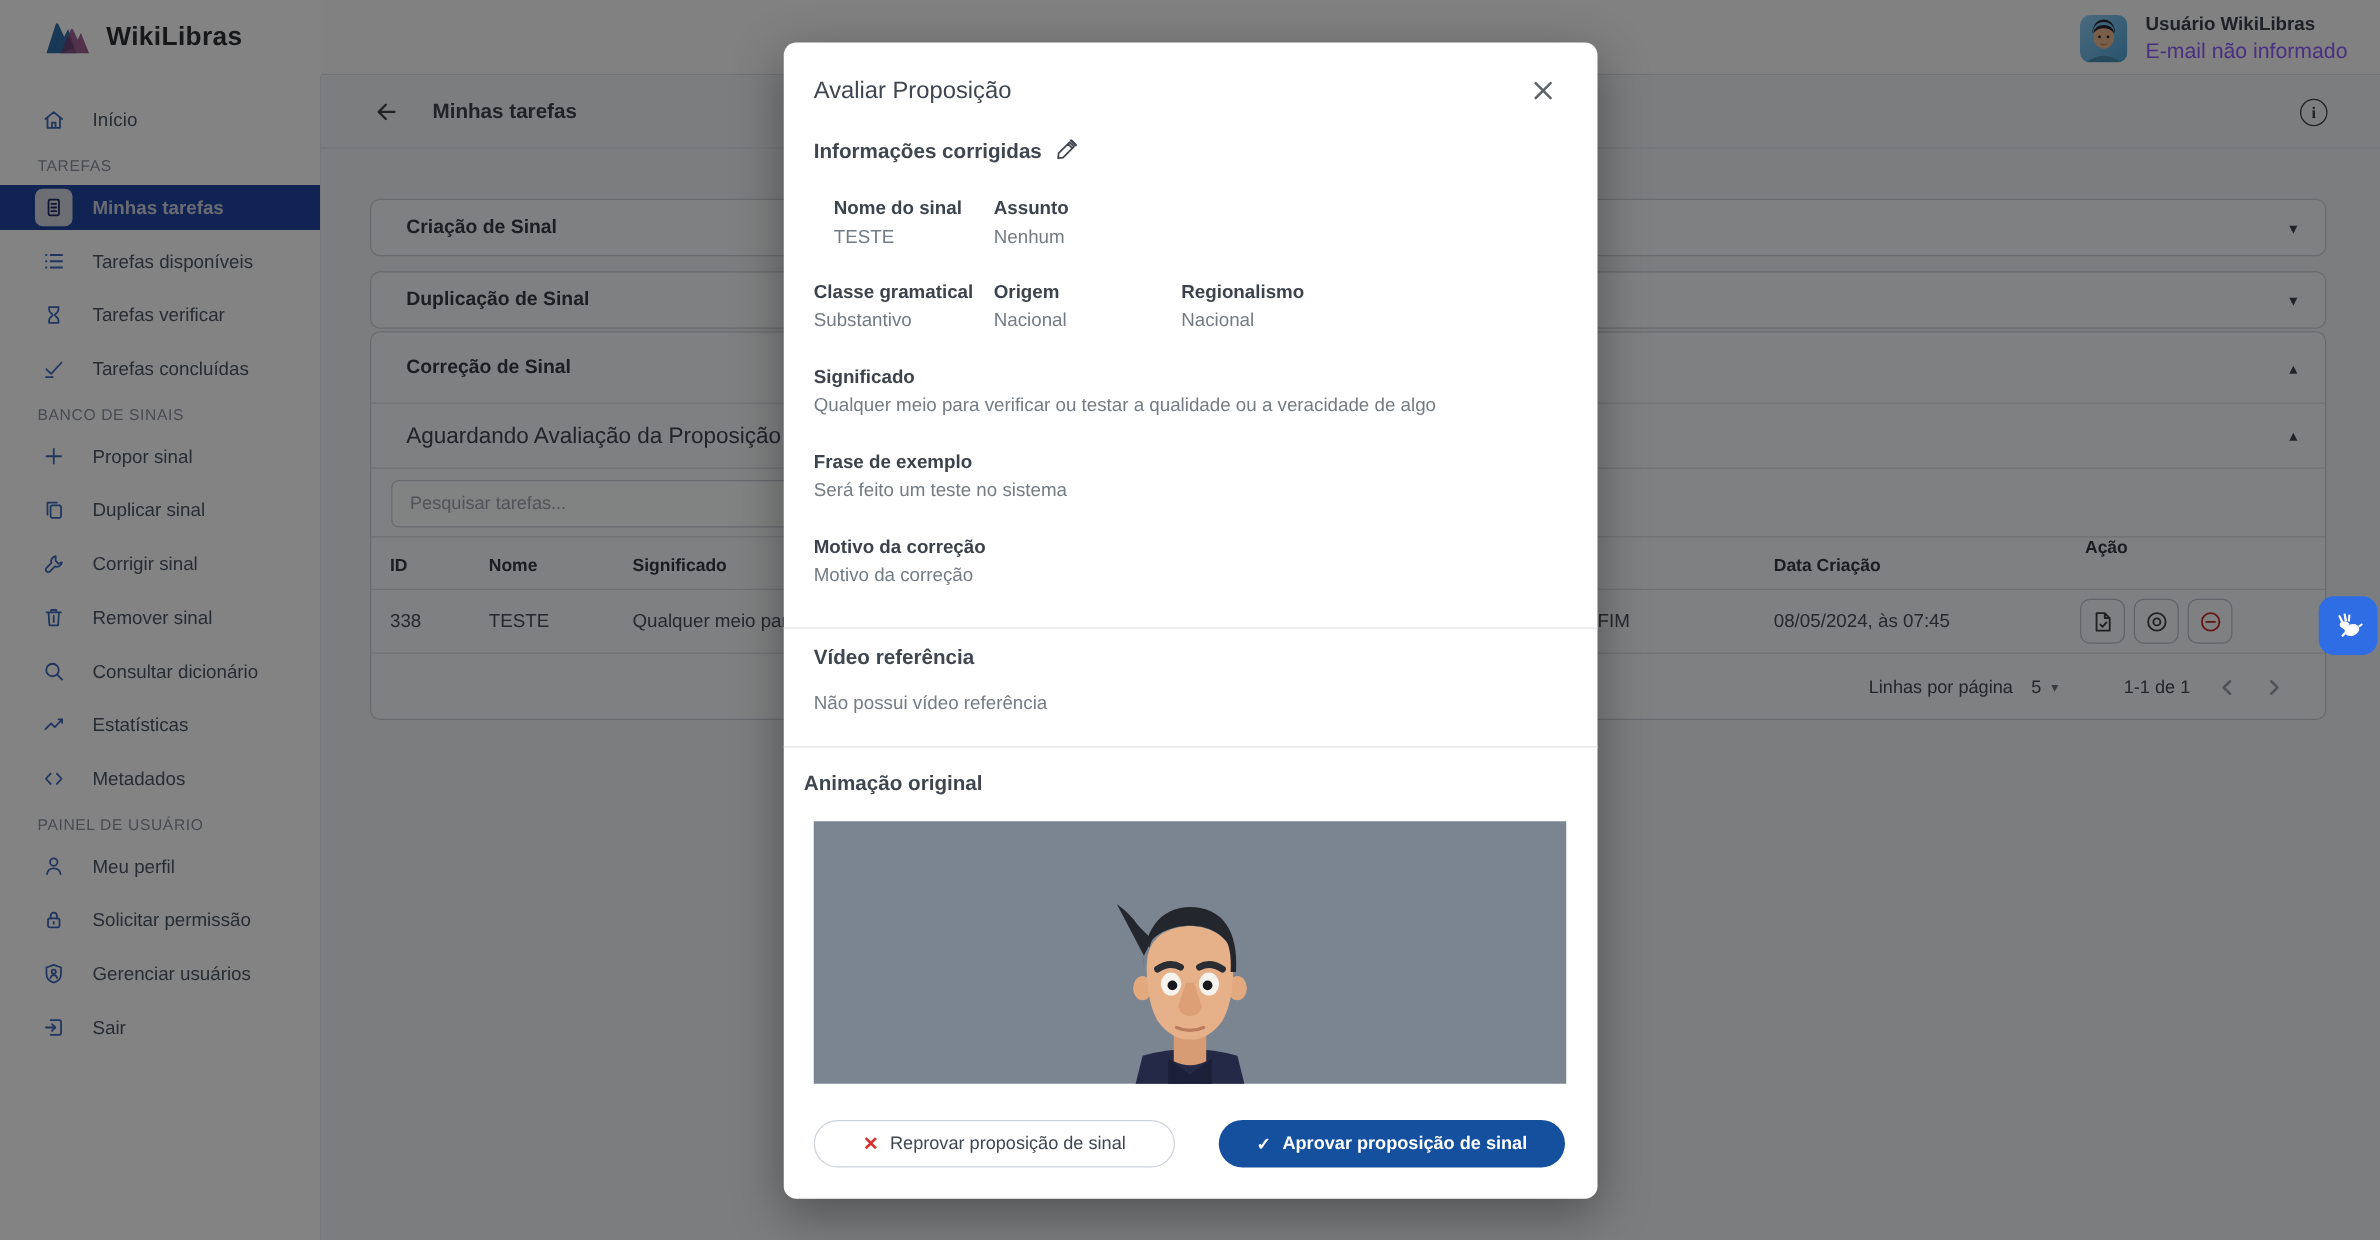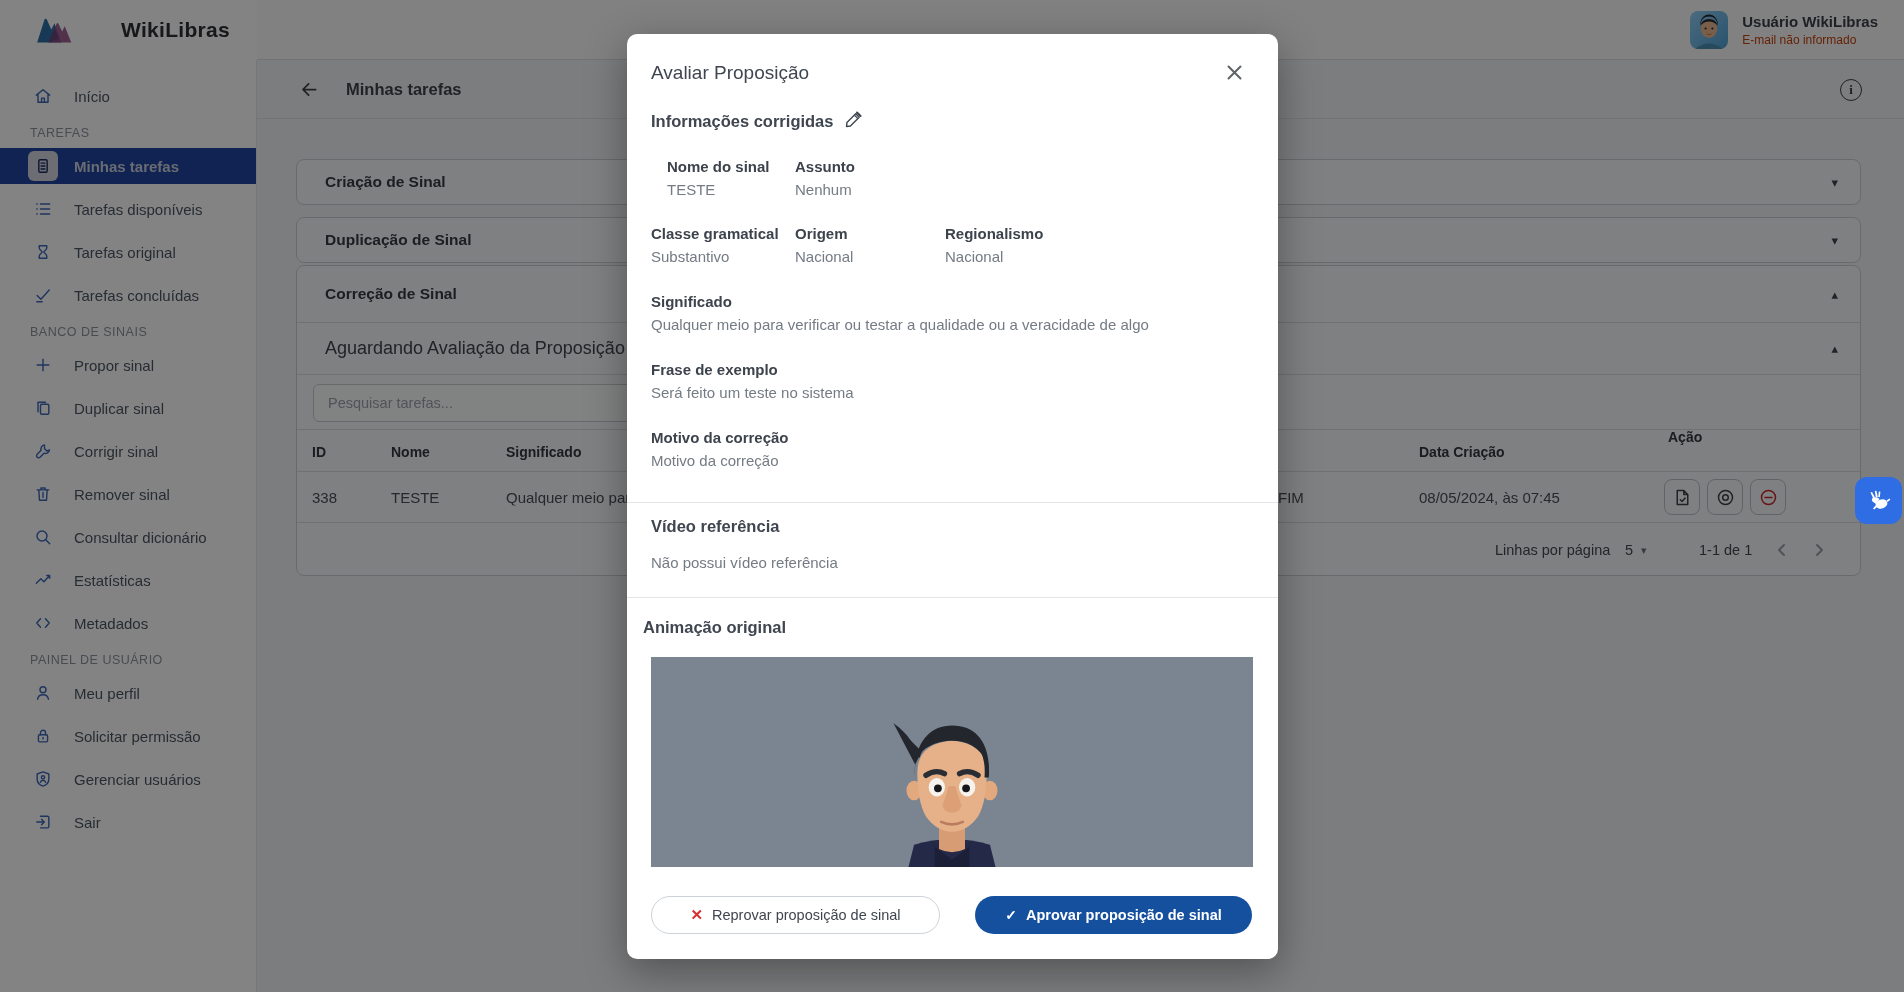--- a/index.html
+++ b/index.html
@@ -3,24 +3,24 @@
 <meta charset="utf-8">
 <style>
   * { margin:0; padding:0; box-sizing:border-box; }
   html,body { width:1904px; height:992px; overflow:hidden; }
   body { font-family:"Liberation Sans", sans-serif; background:#edeff2; position:relative; }
   .screen { position:absolute; inset:0; width:1904px; height:992px; }
 
   
   .topbar { position:absolute; left:0; top:0; width:1904px; height:60px; background:#f7f8fa; border-bottom:1px solid #d8dbe0; z-index:1; }
   .brandzone { position:absolute; left:0; top:0; width:257px; height:60px; background:#fcfcfd; display:flex; align-items:center; padding-left:34px; gap:9px; }
-  .brandname { font-size:21px; font-weight:700; color:#2b2e33; letter-spacing:.3px;margin-left:36px; }
+  .brandname { font-size:21px; font-weight:700; color:#2b2e33; letter-spacing:.3px; }
   .userbox { position:absolute; right:26px; top:11px; display:flex; align-items:center; gap:14px; }
   .user-name { font-size:15px; font-weight:700; color:#3a3f47; }
-  .user-mail { font-size:12px; color:#c2410c; margin-top:3px; }
+  .user-mail { font-size:17px; color:#8b5cf6; margin-top:3px; }
   .avatar { width:38px; height:38px; border-radius:8px; overflow:hidden; }
 
   
   .side { position:absolute; left:0; top:60px; width:257px; height:932px; background:#fcfcfd; border-right:1px solid #e1e3e8; padding-top:18px; z-index:1; }
   .si { height:36px; margin-bottom:7px; display:flex; align-items:center; padding-left:33px; gap:21px; cursor:pointer; }
   .si-t { font-size:15px; color:#4c5560; white-space:nowrap; }
   .si.active { background:#20449e; padding-left:28px; gap:16px; }
   .si.active .si-t { color:#c9cedb; font-weight:700; }
   .plate { width:30px; height:30px; border-radius:6px; background:#cfd3dc; display:flex; align-items:center; justify-content:center; }
   .sec { height:18px; line-height:18px; margin:10px 0 6px; padding-left:30px; font-size:12.5px; letter-spacing:.5px; color:#8a9099; }
@@ -135,21 +135,21 @@
     <div class="si">
       <svg class="icn" viewBox="0 0 24 24">
           <path d="M9 6 H20 M9 12 H20 M9 18 H20 M4.5 6 H5 M4.5 12 H5 M4.5 18 H5"></path>
         </svg>
       <span class="si-t">Tarefas disponíveis</span>
     </div>
     <div class="si">
       <svg class="icn" viewBox="0 0 24 24">
           <path d="M7.5 4.5 h9 v2.5 c0 3 -3.5 3.7 -3.5 5 c0 1.3 3.5 2 3.5 5 v2.5 h-9 v-2.5 c0 -3 3.5 -3.7 3.5 -5 c0 -1.3 -3.5 -2 -3.5 -5 z"></path>
         </svg>
-      <span class="si-t">Tarefas original</span>
+      <span class="si-t">Tarefas verificar</span>
     </div>
     <div class="si">
       <svg class="icn" viewBox="0 0 24 24">
           <path d="M5 12.5 L9.5 17 L19.5 6 M4.5 20 H11"></path>
         </svg>
       <span class="si-t">Tarefas concluídas</span>
     </div>
 
     <div class="sec">BANCO DE SINAIS</div>
 

